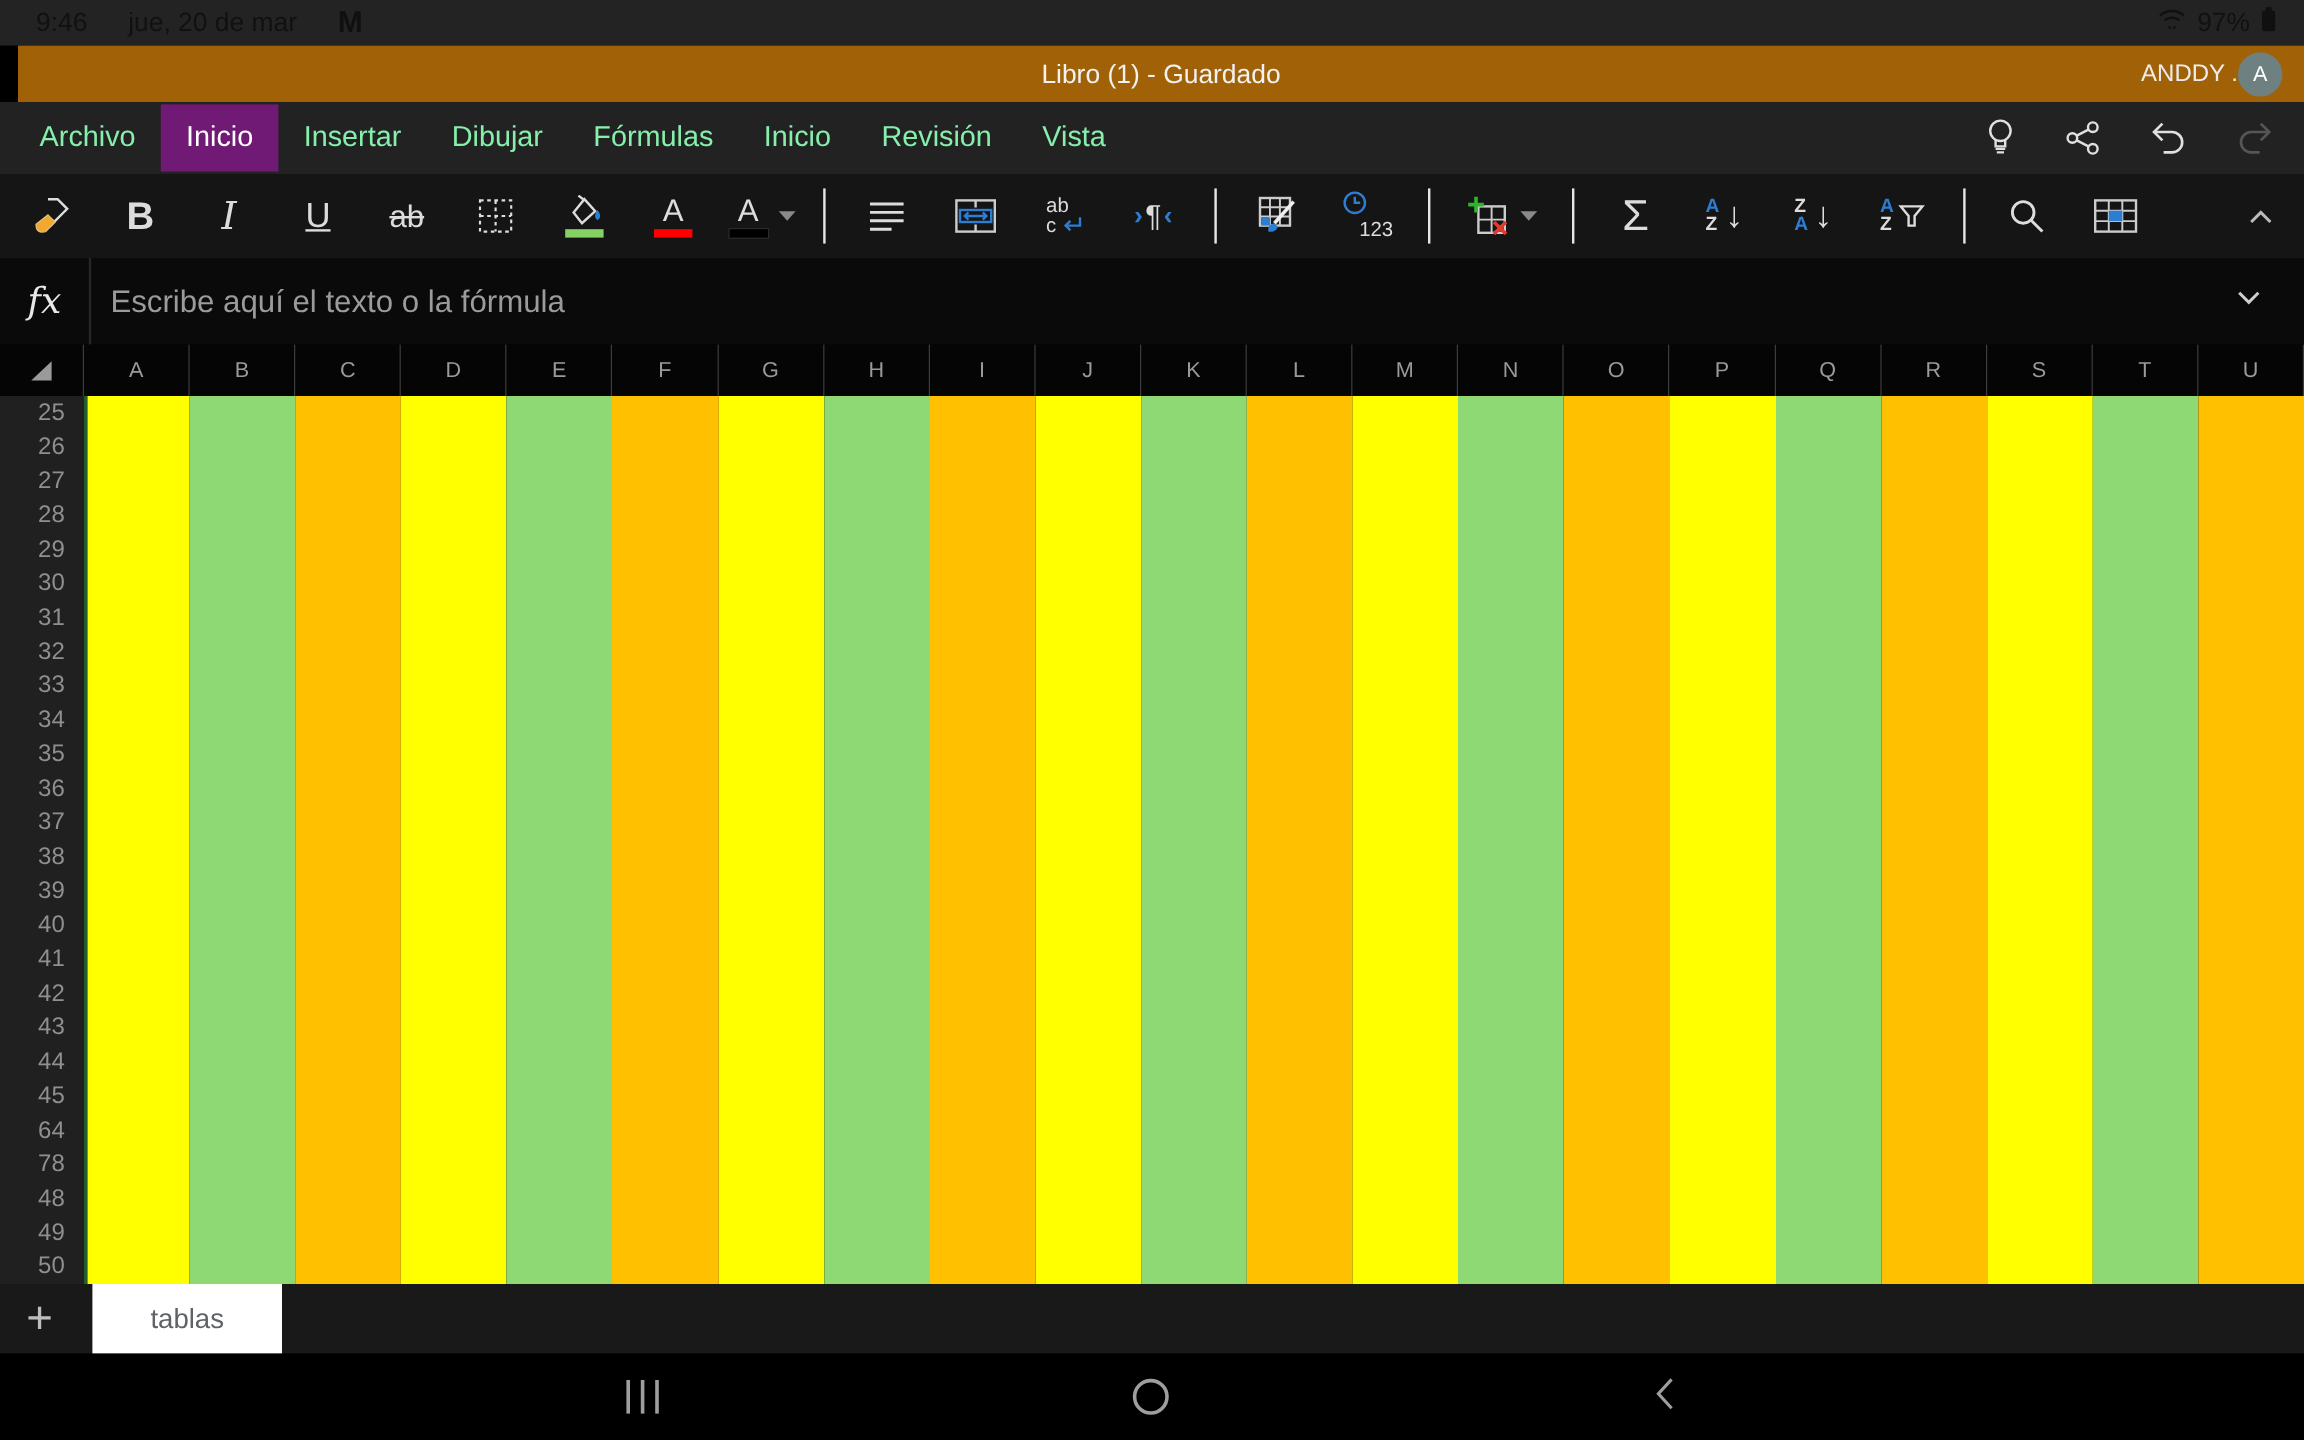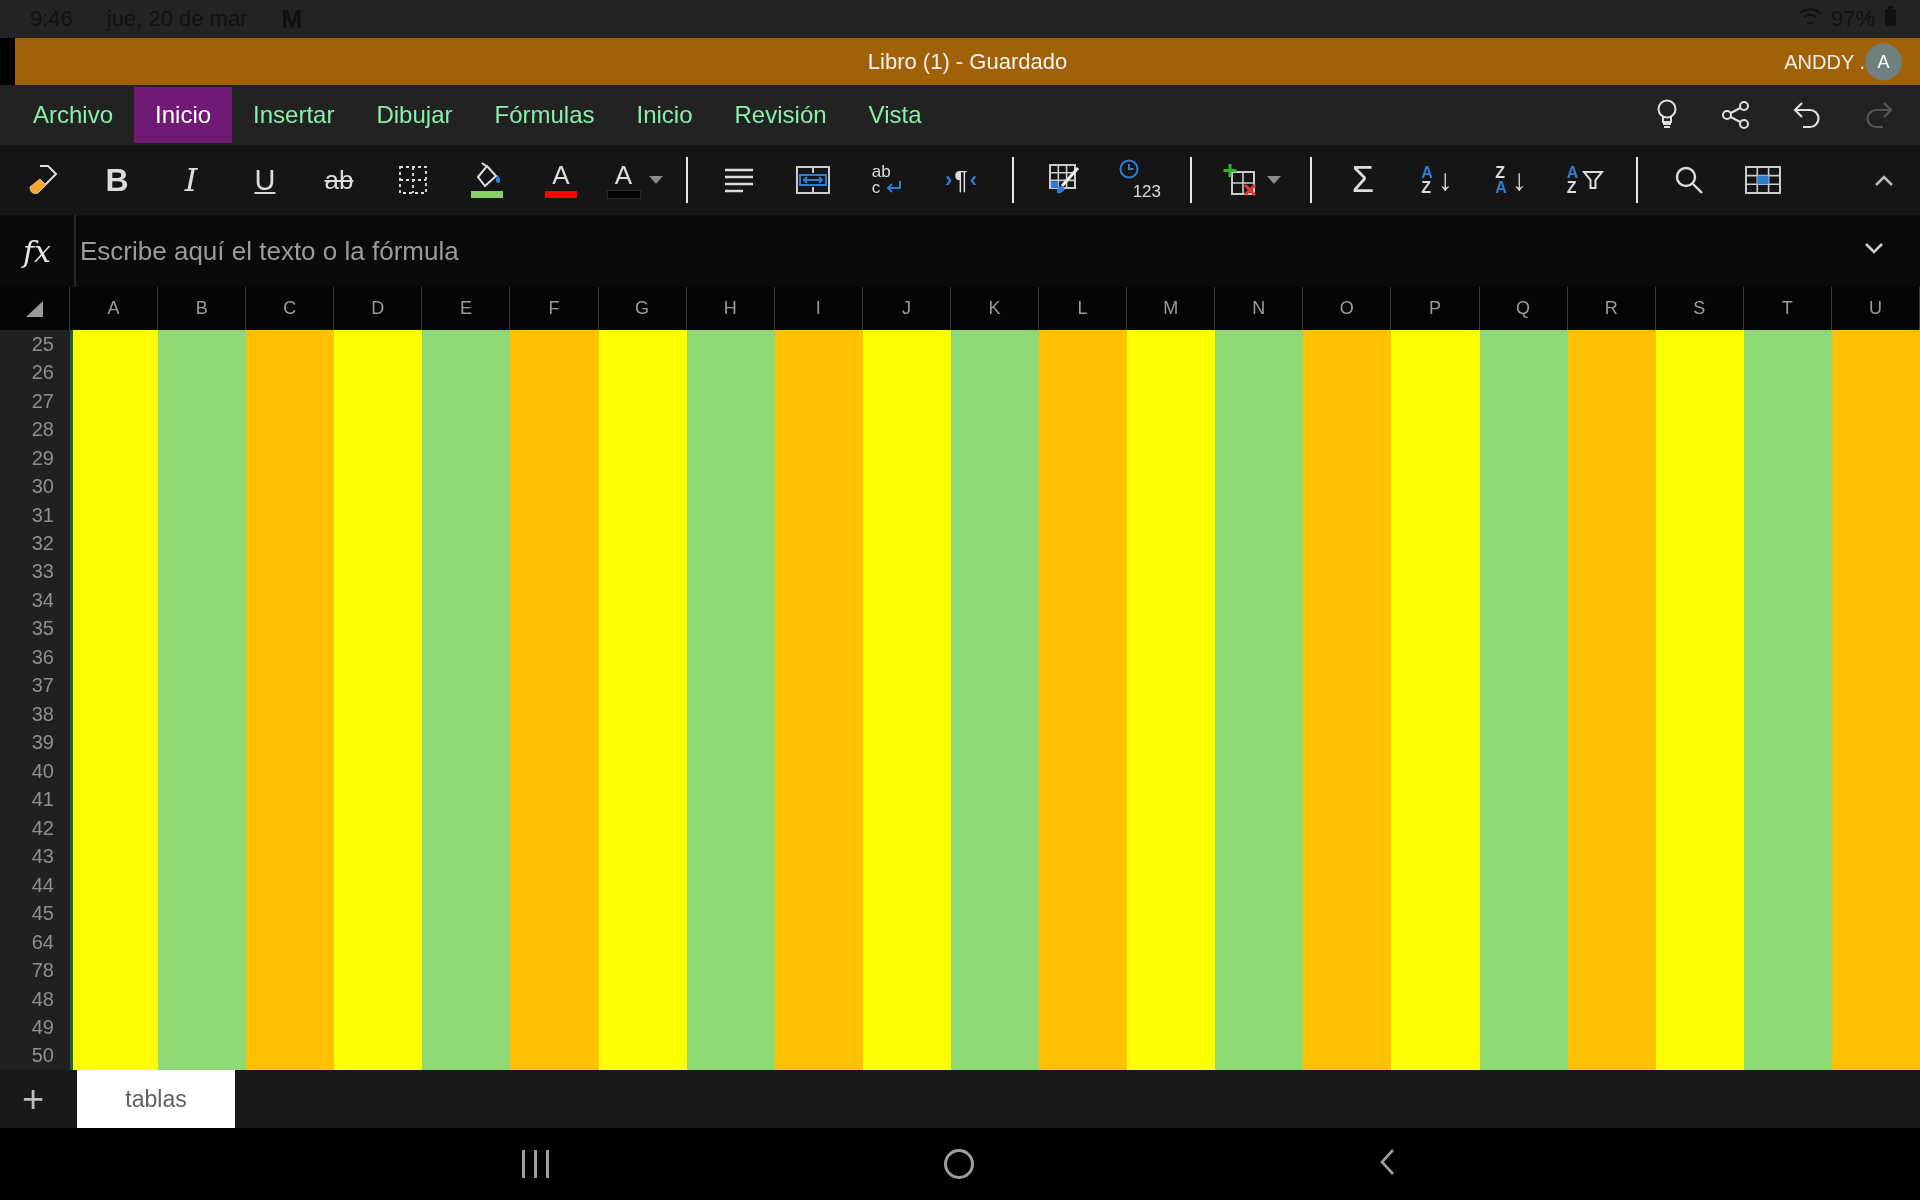--- a/index.html
+++ b/index.html
@@ -55,21 +55,21 @@
   .wrap-box { display:flex; flex-direction:column; align-items:flex-start; font-size:17px; line-height:16px; }
   .wrap-row2 { display:flex; align-items:center; gap:2px; }
   .collapse-btn { margin-left:auto; width:60px; display:flex; justify-content:center; }
 
   
   .formula-bar { height:72px; background:#0a0a0a; display:flex; align-items:center; position:relative; }
   .fx-box { width:76px; height:100%; display:flex; align-items:center; justify-content:center;
             color:#e8e8e8; font-family:"DejaVu Serif", serif; font-style:italic; font-size:30px;
             border-right:2px solid #262626; }
   .formula-input { flex:1; background:transparent; border:none; outline:none; color:#fde047;
-                   font-size:26px; padding-left:4px; font-family:"Liberation Sans", sans-serif; }
+                   font-size:26px; padding-left:16px; font-family:"Liberation Sans", sans-serif; }
   .formula-input::placeholder { color:#9b9b9b; opacity:1; }
   .fb-chevron { margin-right:34px; }
 
   
   .col-header-row { height:43px; background:#050505; display:flex; }
   .corner-cell { width:70px; flex:none; display:flex; align-items:center; justify-content:center;
                  border-right:1px solid #3c3c3c; }
   .select-all-tri { width:0; height:0; border-bottom:16px solid #9a9a9a; border-left:17px solid transparent; }
   .col-h { flex:1; display:flex; align-items:center; justify-content:center; color:#9a9a9a;
            font-size:18px; border-right:1px solid #3c3c3c; }

